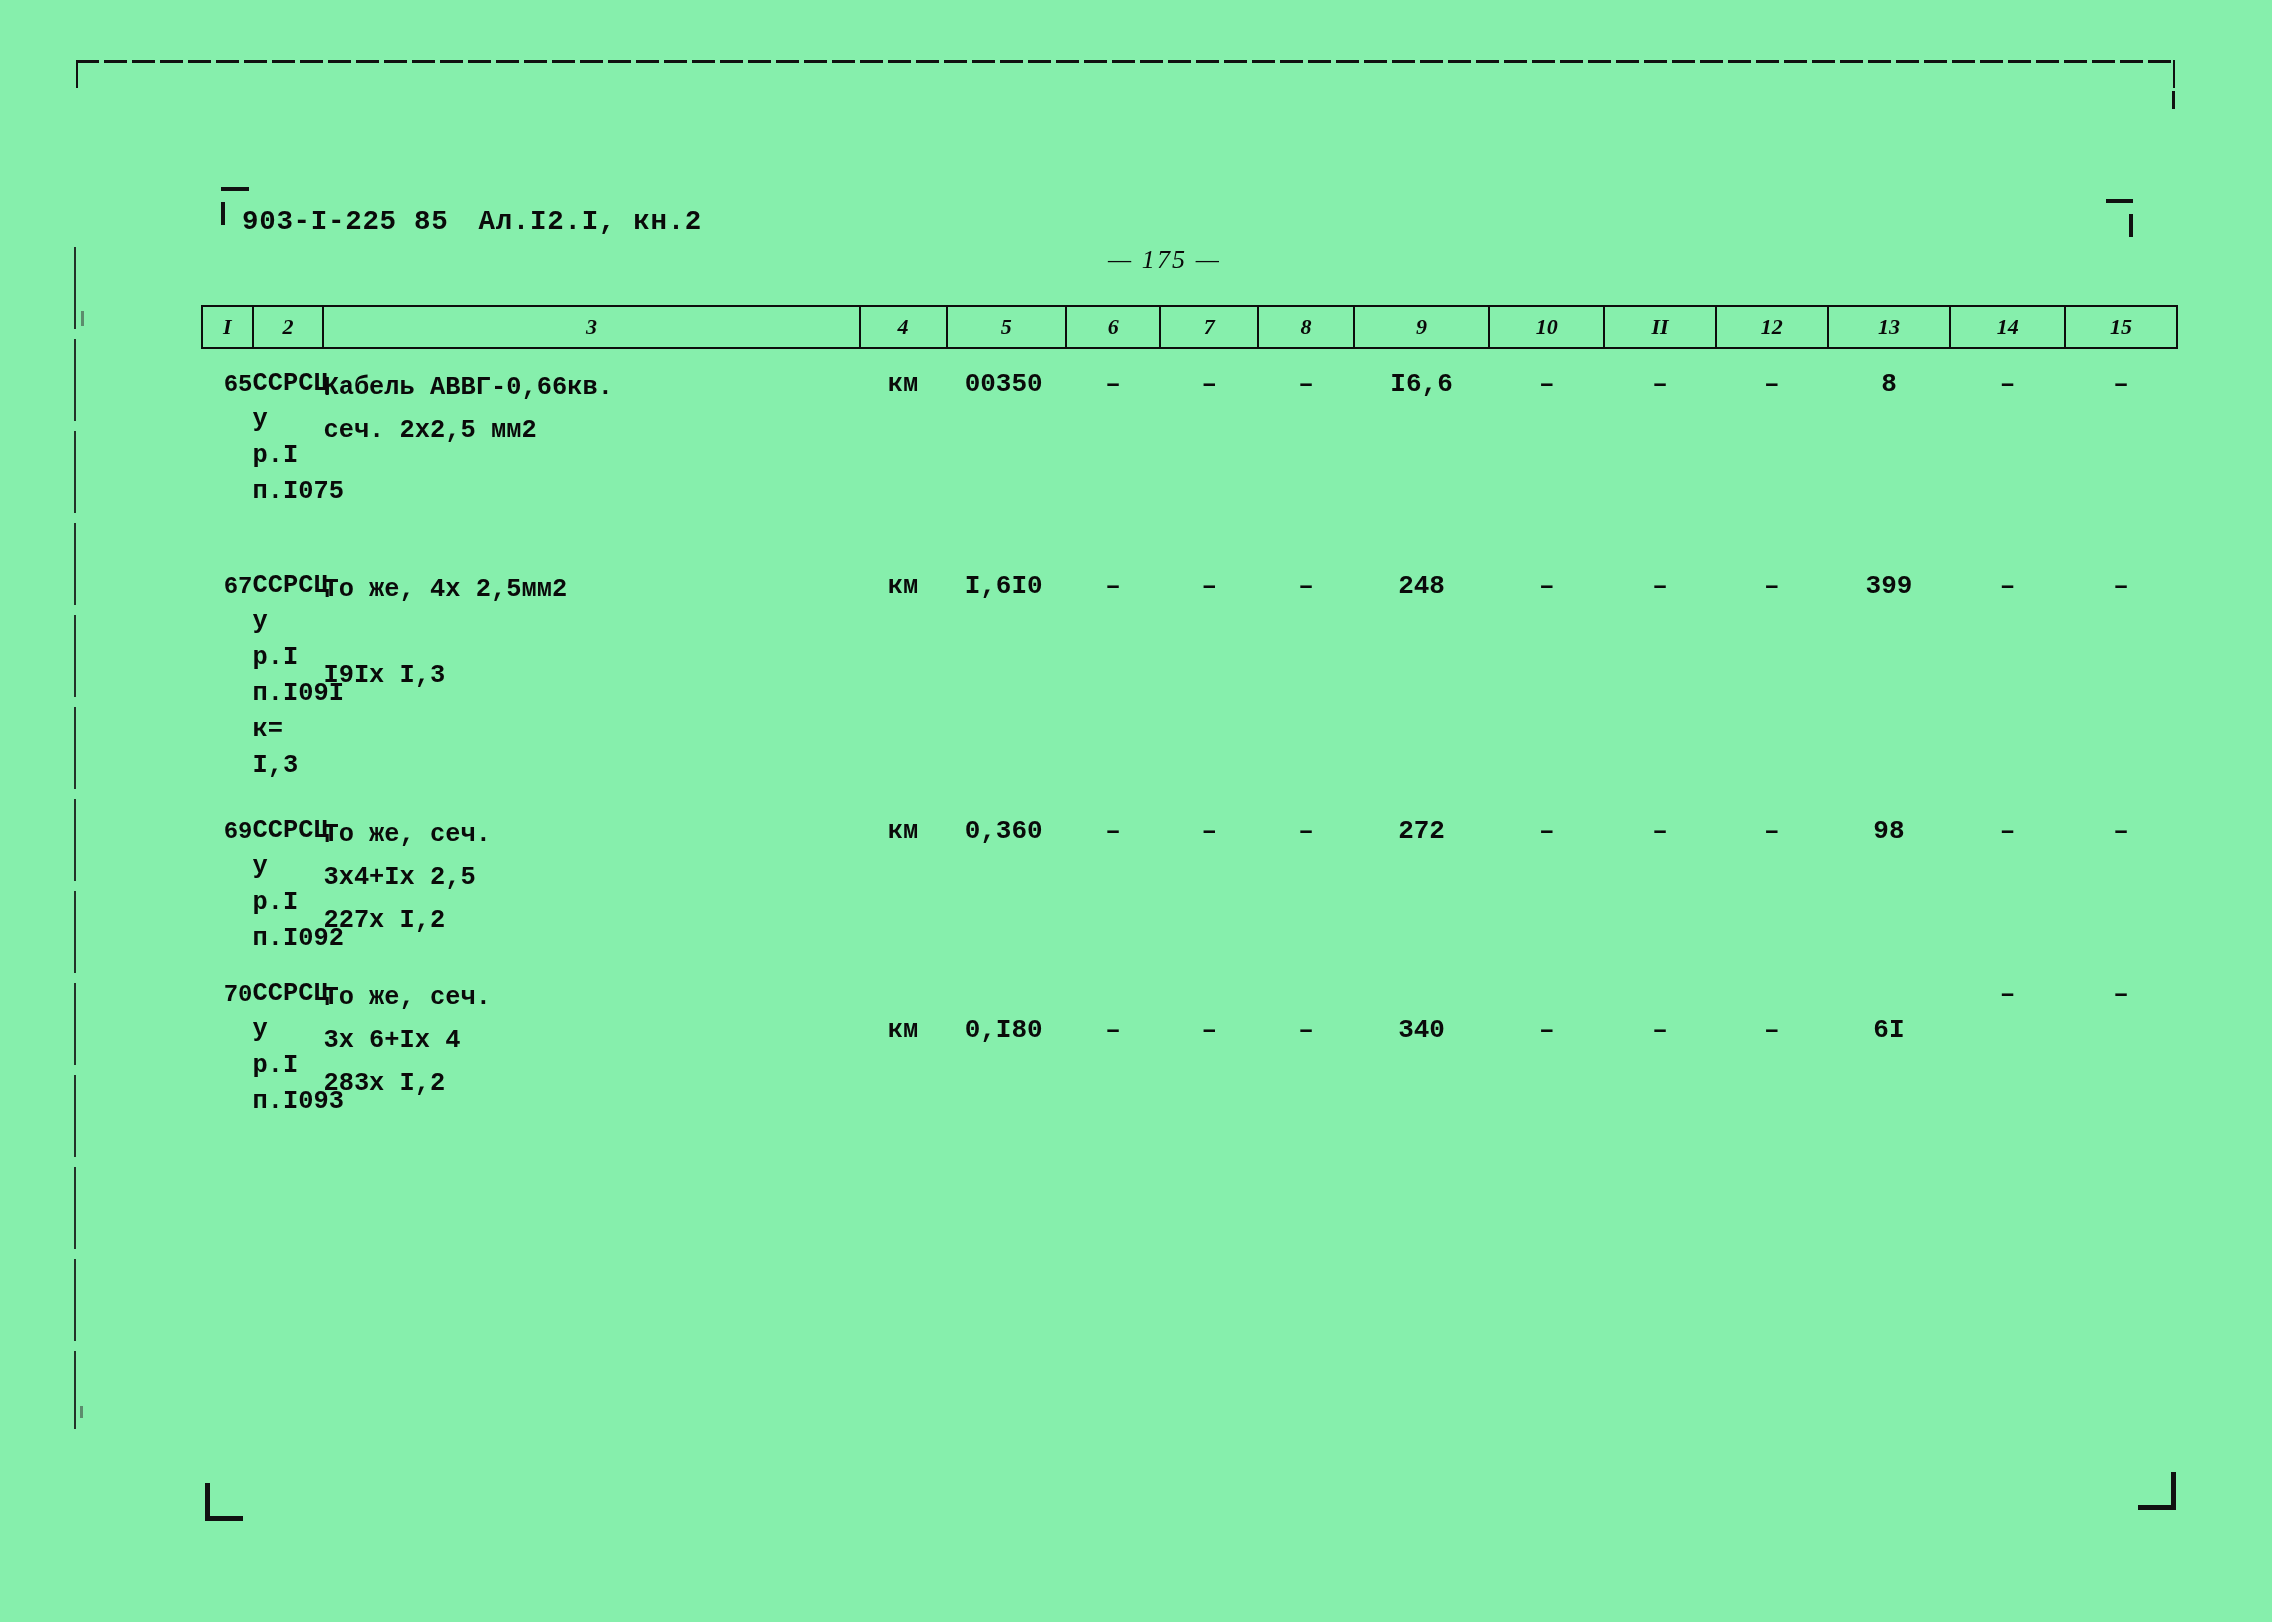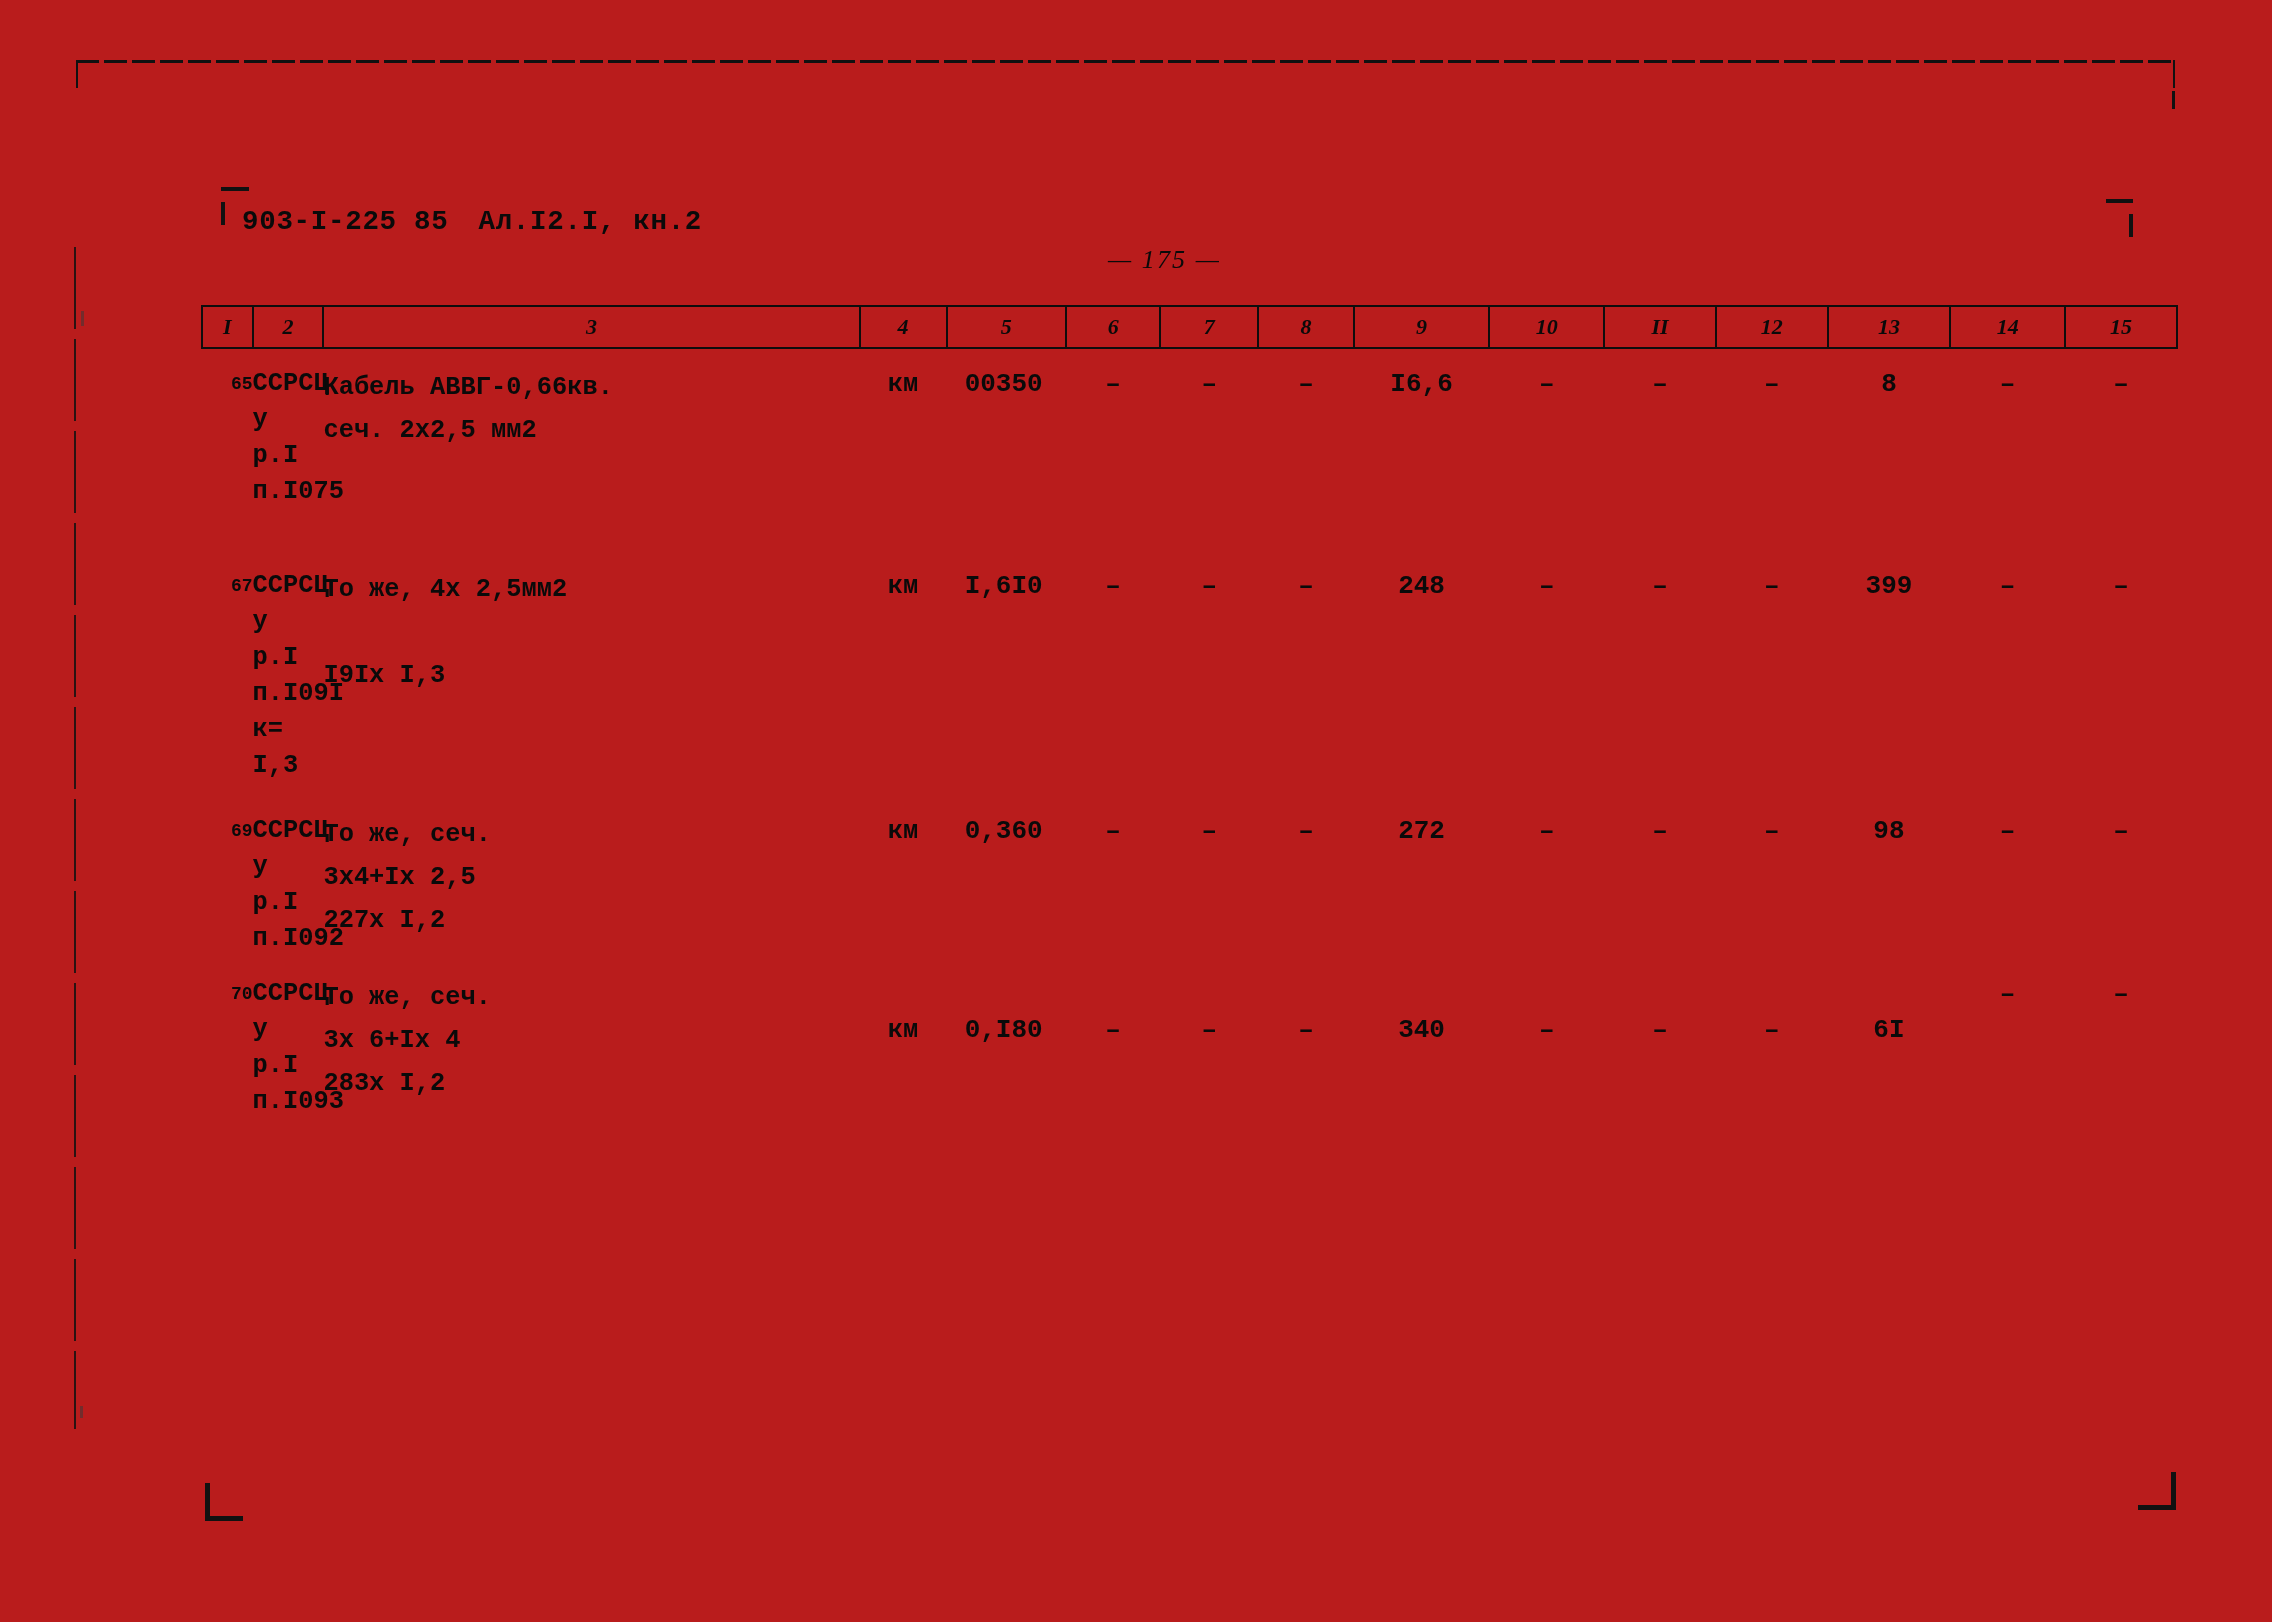--- a/index.html
+++ b/index.html
@@ -10,21 +10,21 @@
   }
   body {
     font-family: "Liberation Serif", "DejaVu Serif", serif;
     color: #000;
   }
 
   #page {
     position: relative;
     width: 2273px;
     height: 1623px;
-    background: #b91c1c;
+    background: #86efac;
     overflow: hidden;
   }
   .frame-top-dash {
     position: absolute;
     left: 76px;
     top: 60px;
     width: 2099px;
     height: 2.7px;
     background: repeating-linear-gradient(
       to right,
@@ -149,21 +149,21 @@
   
   table.grid tbody td {
     border: none;
     padding: 0;
     vertical-align: top;
   }
 
   .row-spacer { height: 18px; }
 
   .cell-num {
-    font-size: 18px;
+    font-size: 24px;
     font-weight: 700;
     text-align: right;
     padding-right: 9.6px;
     white-space: nowrap;
     line-height: 37px;
     color: #0a0a0a;
   }
   .cell-code {
     font-size: 25.4px;
     font-weight: 700;

